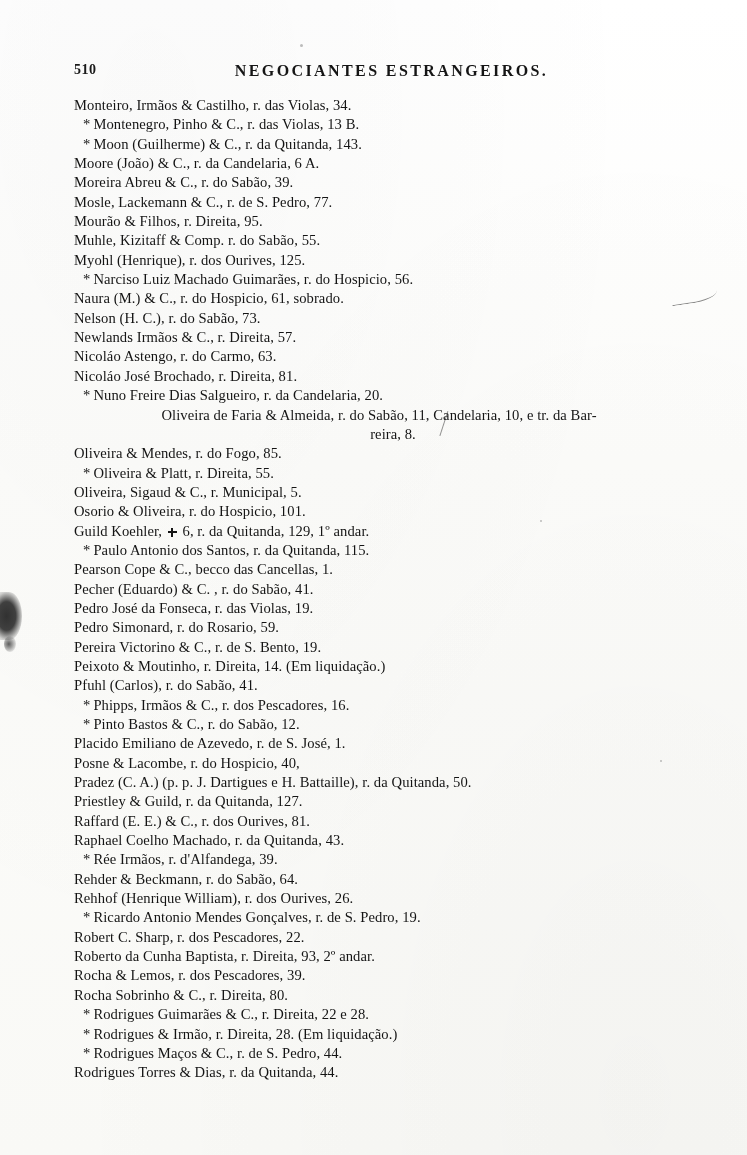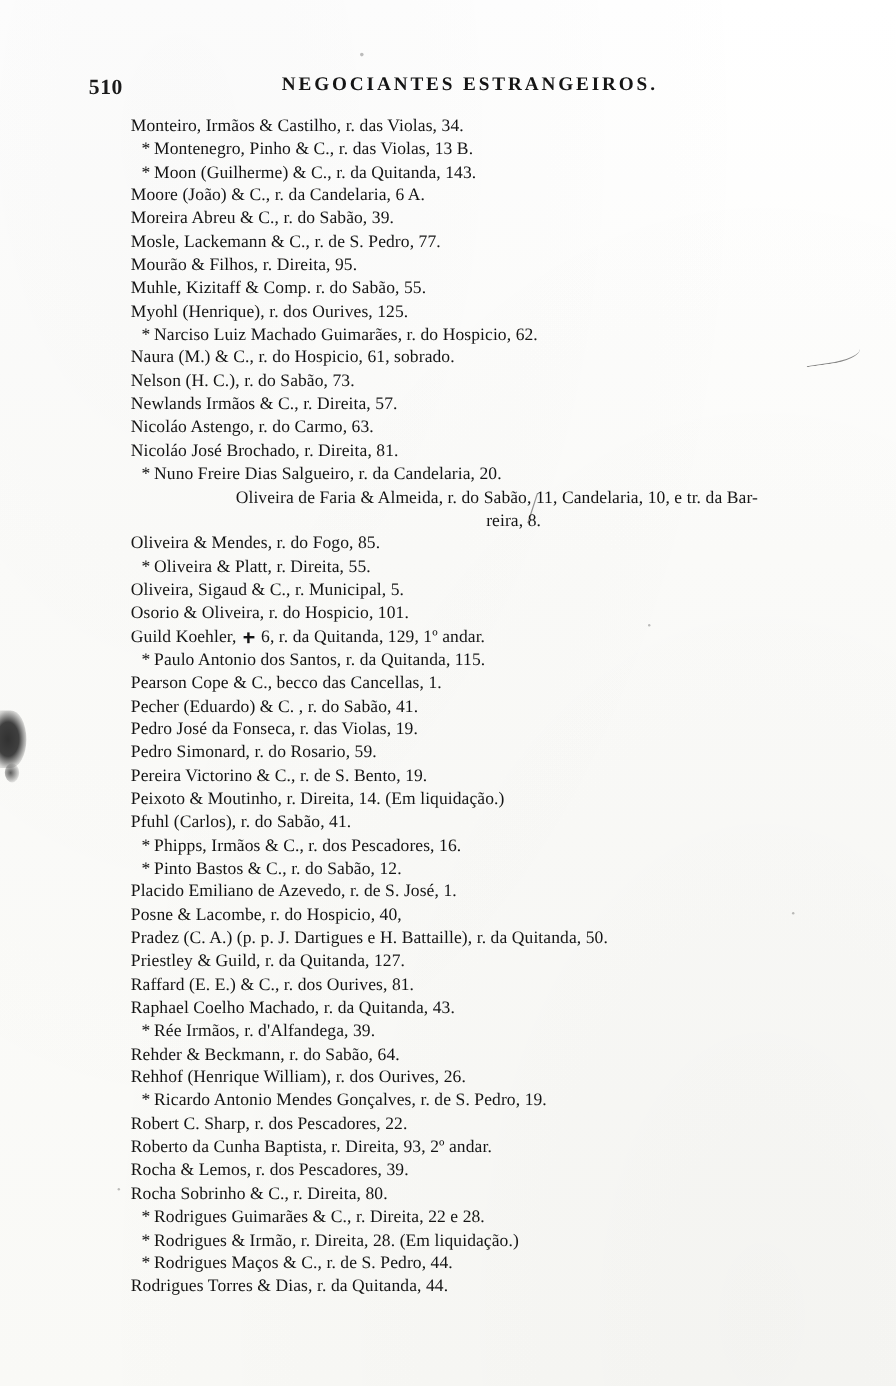--- a/index.html
+++ b/index.html
@@ -30,21 +30,21 @@
     position: absolute;
     top: 62px;
     left: 0;
     right: 0;
     height: 22px;
   }
   .folio {
     position: absolute;
     left: 74px;
     top: 0;
-    font-size: 18px;
+    font-size: 14px;
     font-weight: bold;
     letter-spacing: 0.5px;
     color: #1a1a1a;
   }
   .running-title {
     position: absolute;
     left: 0;
     right: 0;
     top: 0;
     text-align: center;
@@ -52,21 +52,20 @@
     font-weight: bold;
     letter-spacing: 2.4px;
     color: #151515;
     padding-left: 36px;
   }
   .entries {
     position: absolute;
     top: 96px;
     left: 74px;
     width: 610px;
-    margin-left: 35px;
   }
   .entry {
     font-size: 14.6px;
     line-height: 19.35px;
     white-space: nowrap;
     color: #141414;
     letter-spacing: 0.08px;
   }
   .entry.wrap {
     white-space: normal;
@@ -162,21 +161,21 @@
   <div class="entries" id="entry-list">
       <div class="entry ind-0"><span>Monteiro, Irmãos &amp; Castilho, r. das Violas, 34.</span></div>
       <div class="entry ind-1"><span class="star">*</span><span>Montenegro, Pinho &amp; C., r. das Violas, 13 B.</span></div>
       <div class="entry ind-1"><span class="star">*</span><span>Moon (Guilherme) &amp; C., r. da Quitanda, 143.</span></div>
       <div class="entry ind-0"><span>Moore (João) &amp; C., r. da Candelaria, 6 A.</span></div>
       <div class="entry ind-0"><span>Moreira Abreu &amp; C., r. do Sabão, 39.</span></div>
       <div class="entry ind-0"><span>Mosle, Lackemann &amp; C., r. de S. Pedro, 77.</span></div>
       <div class="entry ind-0"><span>Mourão &amp; Filhos, r. Direita, 95.</span></div>
       <div class="entry ind-0"><span>Muhle, Kizitaff &amp; Comp. r. do Sabão, 55.</span></div>
       <div class="entry ind-0"><span>Myohl (Henrique), r. dos Ourives, 125.</span></div>
-      <div class="entry ind-1"><span class="star">*</span><span>Narciso Luiz Machado Guimarães, r. do Hospicio, 62.</span></div>
+      <div class="entry ind-1"><span class="star">*</span><span>Narciso Luiz Machado Guimarães, r. do Hospicio, 56.</span></div>
       <div class="entry ind-0"><span>Naura (M.) &amp; C., r. do Hospicio, 61, sobrado.</span></div>
       <div class="entry ind-0"><span>Nelson (H. C.), r. do Sabão, 73.</span></div>
       <div class="entry ind-0"><span>Newlands Irmãos &amp; C., r. Direita, 57.</span></div>
       <div class="entry ind-0"><span>Nicoláo Astengo, r. do Carmo, 63.</span></div>
       <div class="entry ind-0"><span>Nicoláo José Brochado, r. Direita, 81.</span></div>
       <div class="entry ind-1"><span class="star">*</span><span>Nuno Freire Dias Salgueiro, r. da Candelaria, 20.</span></div>
       <div class="entry ind-0 wrap"><span>Oliveira de Faria &amp; Almeida, r. do Sabão, 11, Candelaria, 10, e tr. da Bar-</span><span class="cont">reira, 8.</span></div>
       <div class="entry ind-0"><span>Oliveira &amp; Mendes, r. do Fogo, 85.</span></div>
       <div class="entry ind-1"><span class="star">*</span><span>Oliveira &amp; Platt, r. Direita, 55.</span></div>
       <div class="entry ind-0"><span>Oliveira, Sigaud &amp; C., r. Municipal, 5.</span></div>

